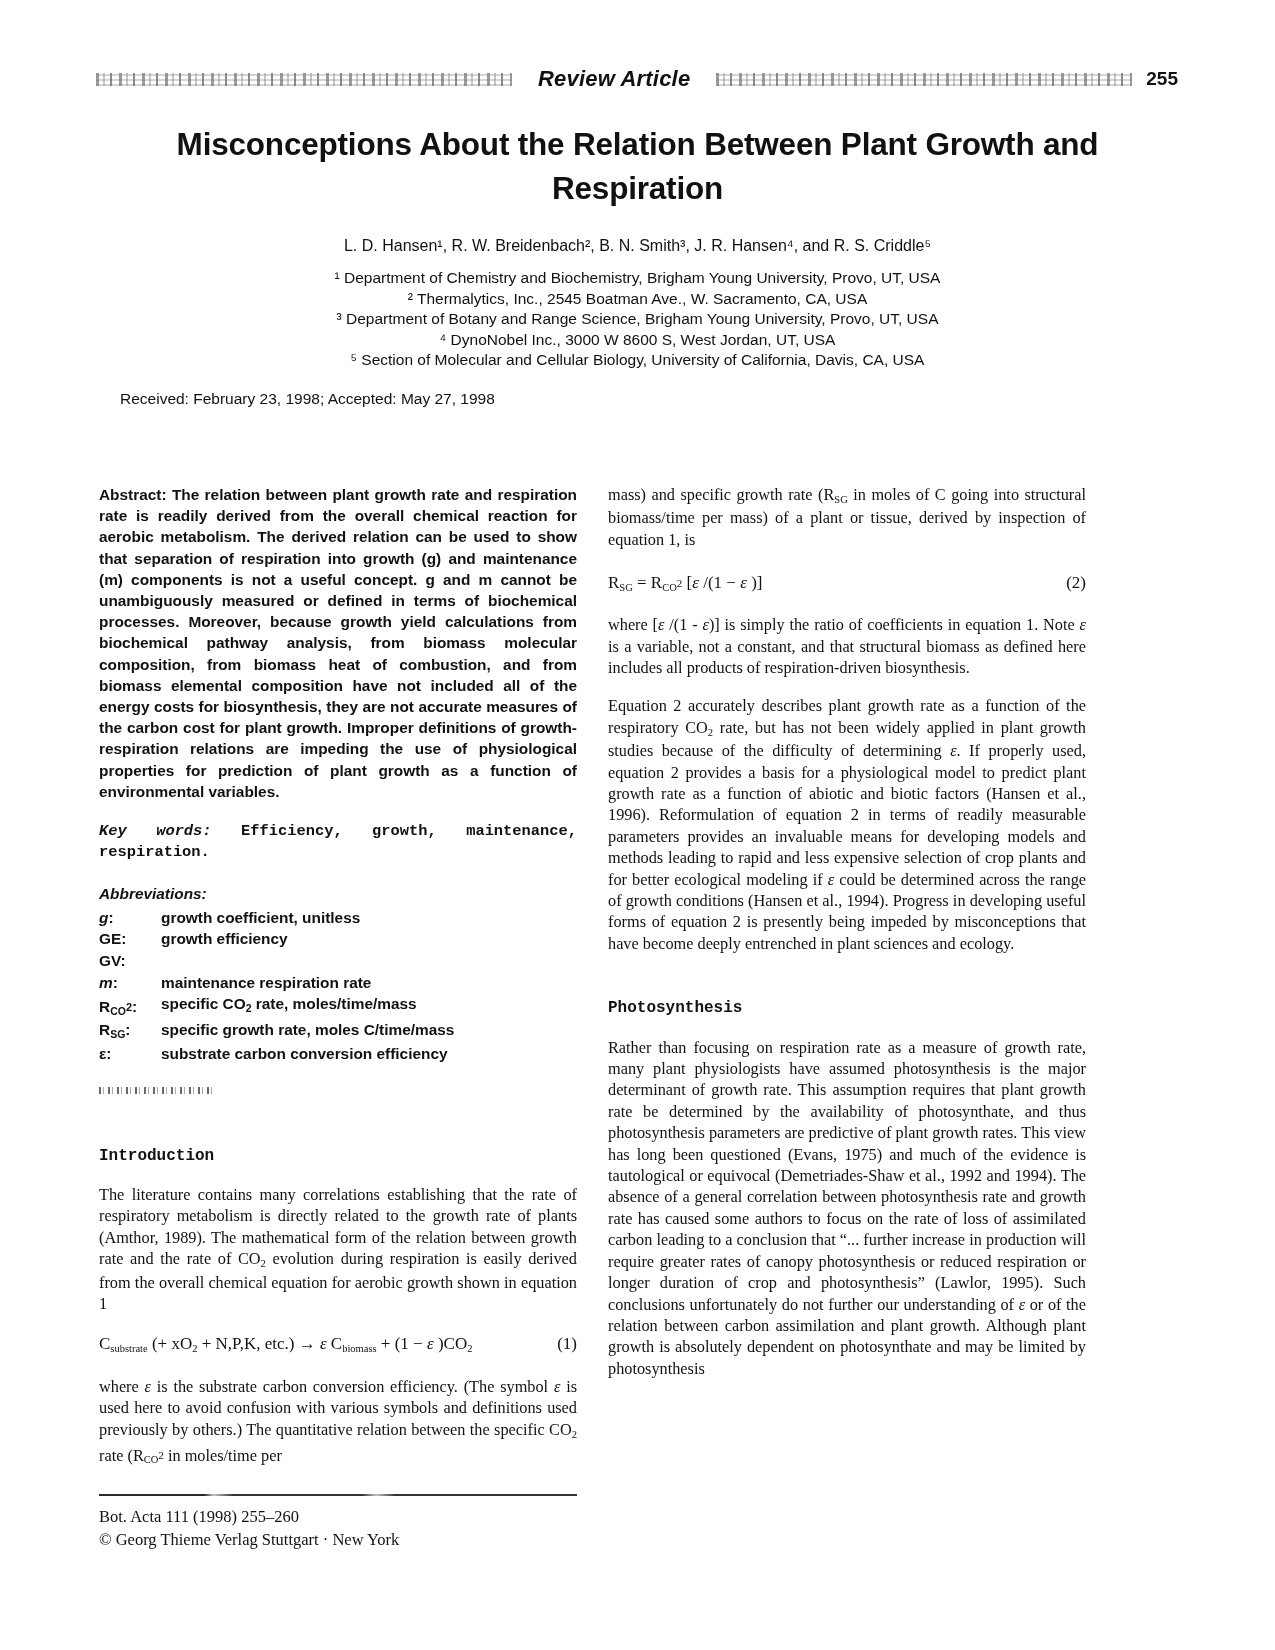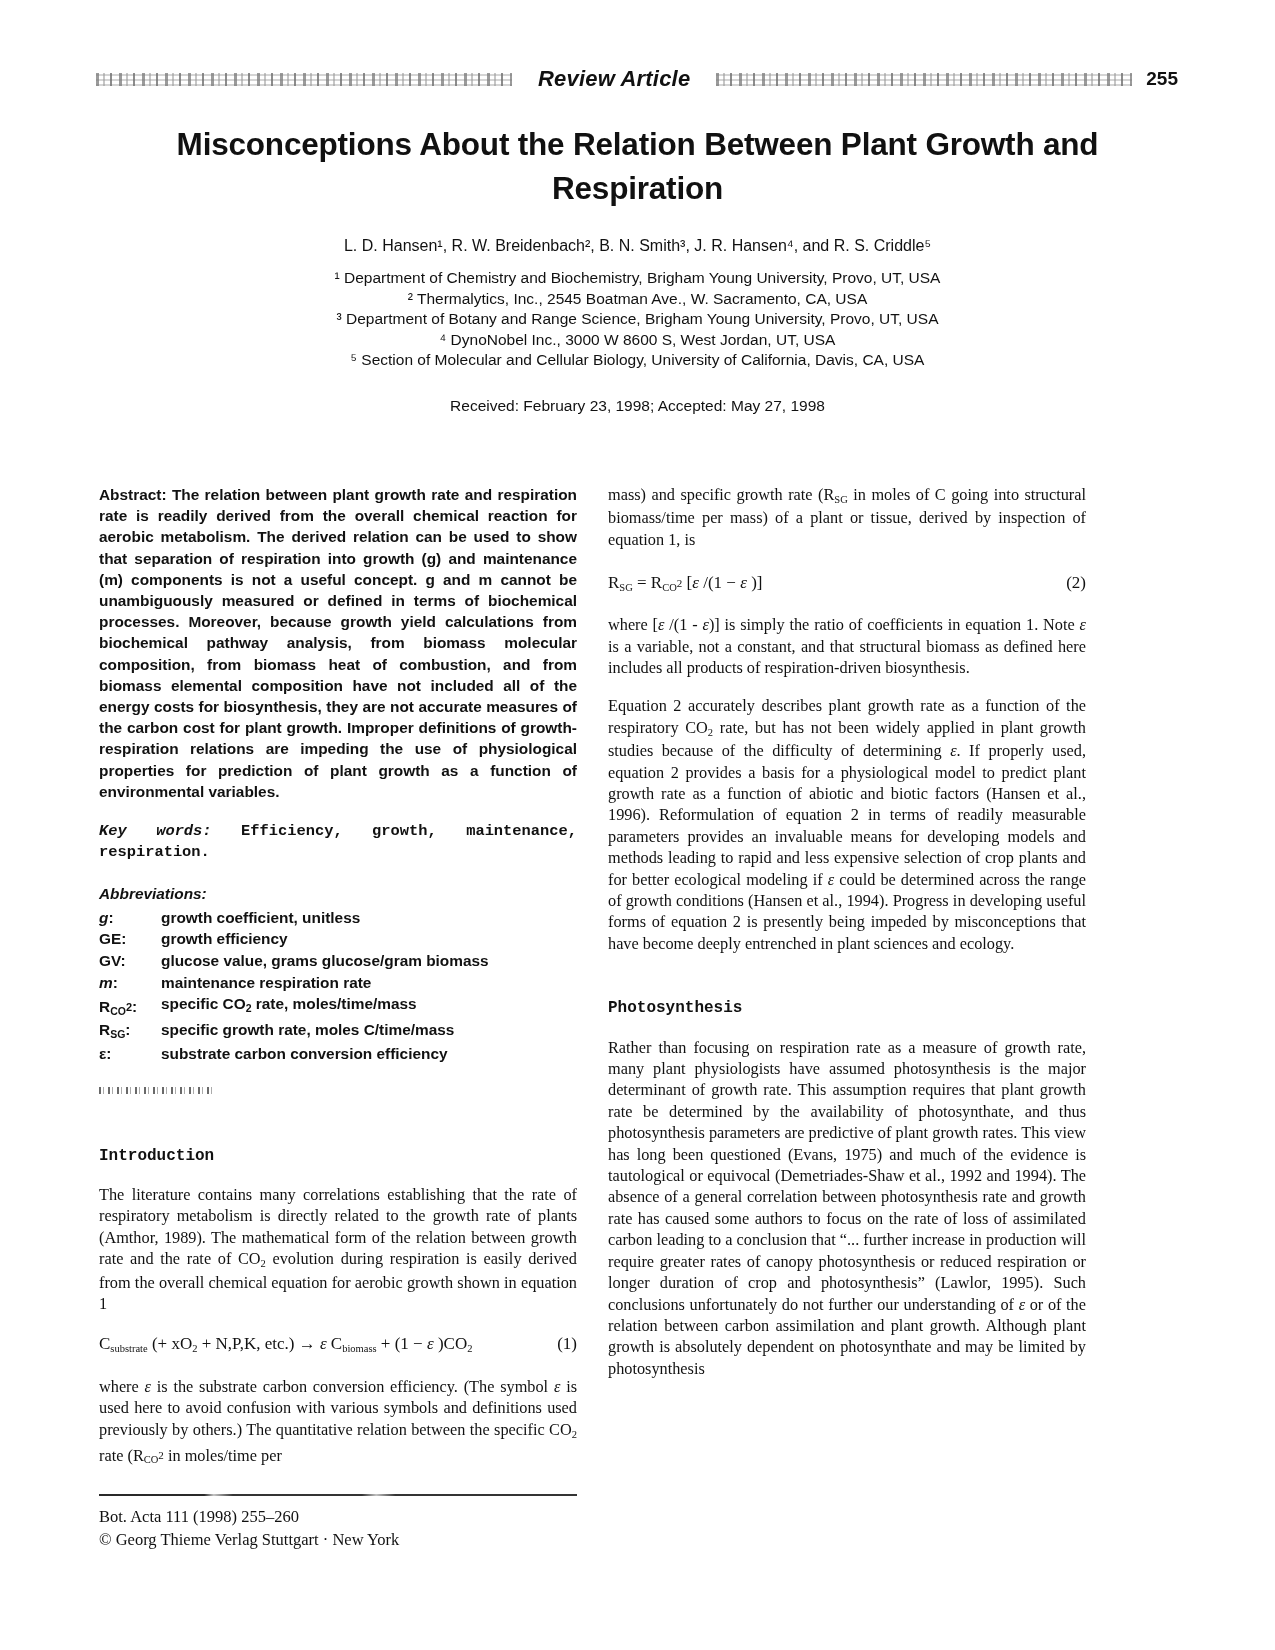--- a/index.html
+++ b/index.html
@@ -99,24 +99,22 @@
     text-align: center;
     font-family: "Liberation Sans", "DejaVu Sans", sans-serif;
     font-size: 15.5px;
     line-height: 20.5px;
   }
   .received {
     position: absolute;
     left: 120px;
     top: 390px;
     width: 1035px;
-    text-align: center;
     font-family: "Liberation Sans", "DejaVu Sans", sans-serif;
     font-size: 15.5px;
-    margin-top: 7px;
   }
 
   
   .col {
     position: absolute;
     top: 484px;
     width: 478px;
     font-size: 16.3px;
     line-height: 21.4px;
     text-align: justify;
@@ -260,21 +258,20 @@
       <div class="abbr-row">
         <div class="abbr-sym"><em>g</em>:</div>
         <div class="abbr-def">growth coefficient, unitless</div>
       </div>
       <div class="abbr-row">
         <div class="abbr-sym">GE:</div>
         <div class="abbr-def">growth efficiency</div>
       </div>
       <div class="abbr-row">
         <div class="abbr-sym">GV:</div>
-        <div class="abbr-def">glucose value, grams glucose/gram biomass</div>
       </div>
       <div class="abbr-row">
         <div class="abbr-sym"><em>m</em>:</div>
         <div class="abbr-def">maintenance respiration rate</div>
       </div>
       <div class="abbr-row">
         <div class="abbr-sym">R<sub>CO<span class="sup-2">2</span></sub>:</div>
         <div class="abbr-def">specific CO<sub>2</sub> rate, moles/time/mass</div>
       </div>
       <div class="abbr-row">

